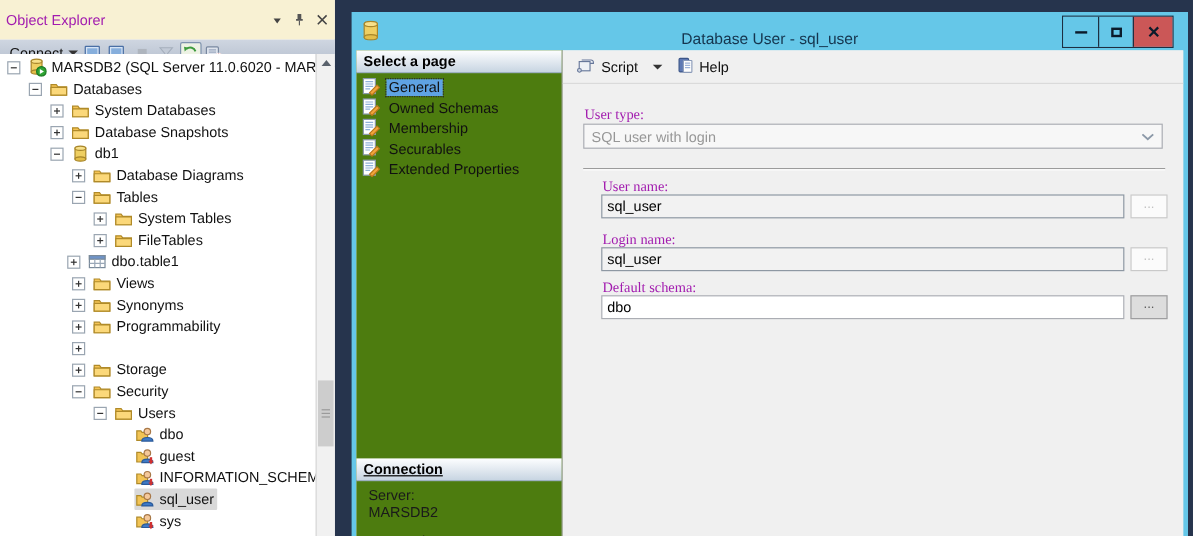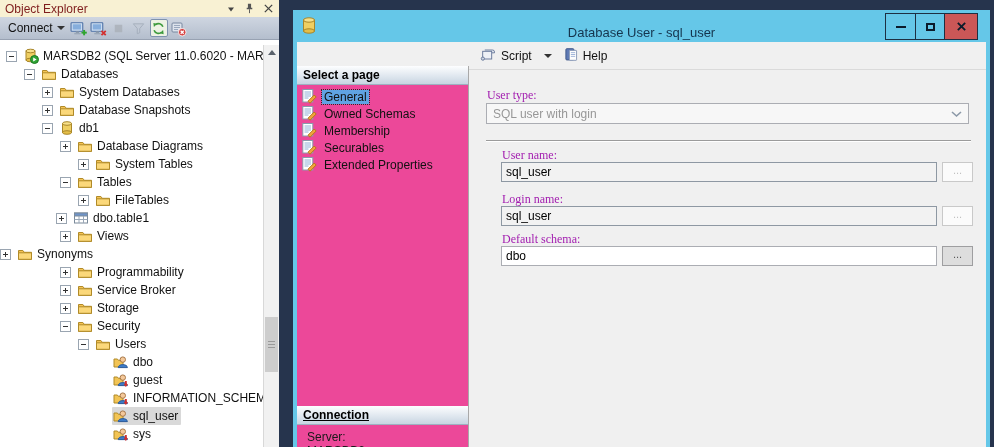--- a/index.html
+++ b/index.html
@@ -1,22 +1,22 @@
 <!DOCTYPE html>
 <html><head>
 <meta charset="utf-8">
 <style>
   html,body{margin:0;padding:0;background:#26344D;}
   *{box-sizing:border-box;}
   .stage{position:relative;width:994px;height:447px;background:#26344D;overflow:hidden;
          font-family:"Liberation Sans",sans-serif;color:#111;}
   
   .oe{position:absolute;left:0;top:0;width:279px;height:447px;background:#fff;}
-  .oe-title{height:17px;background:#F8F1D3;display:flex;align-items:center;
-            padding:0 5px;font-size:12px;color:#7f1d1d;}
+  .oe-title{height:33px;background:#F8F1D3;display:flex;align-items:center;
+            padding:0 5px;font-size:12px;color:#a21caf;}
   .oe-title .t{flex:1;}
   .oe-title .hicons{display:flex;align-items:center;gap:7px;}
   .oe-title .hicons span{display:inline-flex;cursor:pointer;}
   .oe-tools{height:23px;background:linear-gradient(#CFD6E1,#B4BECD);display:flex;
             align-items:center;padding:0 5px;font-size:12px;border-bottom:1px solid #98A2B2;}
   .connect-btn{display:flex;align-items:center;gap:4px;padding:2px 3px;color:#111;cursor:pointer;}
   .tbtn{width:18px;height:18px;display:inline-flex;align-items:center;justify-content:center;margin-left:2px;cursor:pointer;}
   .tbtn.boxed{border:1px solid #7E92AE;background:#EDF2E4;border-radius:2px;}
   .tbtn.disabled{opacity:.75;cursor:default;}
   .oe-tree{position:absolute;left:0;top:45px;right:16px;bottom:0;background:#fff;
@@ -43,21 +43,21 @@
              font-size:13px;color:#15354E;cursor:default;}
   .dlg-appicon{position:absolute;left:9px;top:7px;}
   .winbtns{position:absolute;right:12px;top:3px;display:flex;border:1px solid #1D2F42;}
   .wbtn{width:29px;height:25px;display:flex;align-items:center;justify-content:center;
         background:#65C7E8;border-left:1px solid #1D2F42;cursor:pointer;}
   .wbtn:first-child{border-left:none;}
   .wbtn.close{background:#CB5757;width:33px;}
   .g-min{width:10px;height:2px;background:#0B1B2B;}
   .g-max{width:9px;height:8px;border:2px solid #0B1B2B;}
   .dlg-body{position:absolute;left:4px;right:4px;top:32px;bottom:0;background:#F0F0F0;display:flex;}
-  .side{width:172px;background:#ec4899;border-right:1px solid #A9A9A9;position:relative;flex:0 0 172px;margin-top:24px;}
+  .side{width:172px;background:#4d7c0f;border-right:1px solid #A9A9A9;position:relative;flex:0 0 172px;}
   .side-h{height:19px;background:linear-gradient(#FDFEFF,#C8D5E2);border-bottom:1px solid #9DB0C0;
           font-weight:bold;font-size:12px;padding:2px 6px 0 6px;color:#000;}
   .pages{padding-top:2px;}
   .page-item{height:17px;display:flex;align-items:flex-end;gap:5px;padding-left:4px;font-size:12px;cursor:pointer;}
   .page-item .lbl{padding:0 2px;}
   .page-item .lbl.sel{background:#5FA3E3;outline:1px dotted #2b2b2b;}
   .conn-h{position:absolute;left:0;right:0;top:340px;text-decoration:underline;}
   .conn-rows{position:absolute;left:10px;top:364px;font-size:12px;color:#1a1a1a;line-height:14px;}
   .conn-rows .lbl2{margin-top:10px;}
   .content{flex:1;position:relative;background:#F0F0F0;}
@@ -247,47 +247,47 @@
           <span class="rowinner">
             <span class="ticon">
               <svg width="16" height="16" viewBox="0 0 16 16">
                 <path d="M1.5 4.5h4.4l1.4 1.8h7.2v7H1.5z" fill="#F6C455" stroke="#B08A28"></path>
                 <path d="M1.5 6.8h13v6.5h-13z" fill="#FBD87A" stroke="#B08A28"></path>
               </svg>
             </span>
             <span>Database Diagrams</span>
           </span>
         </div>
+        <div class="trow" style="padding-left: 60px;">
+          <span class="exp">
+            <span class="h"></span>
+          </span>
+          <span class="rowinner">
+            <span class="ticon">
+              <svg width="16" height="16" viewBox="0 0 16 16">
+                <path d="M1.5 4.5h4.4l1.4 1.8h7.2v7H1.5z" fill="#F6C455" stroke="#B08A28"></path>
+                <path d="M1.5 6.8h13v6.5h-13z" fill="#FBD87A" stroke="#B08A28"></path>
+              </svg>
+            </span>
+            <span>Tables</span>
+          </span>
+        </div>
         <div class="trow" style="padding-left: 78px;">
           <span class="exp">
             <span class="h"></span>
             <span class="v"></span>
           </span>
           <span class="rowinner">
             <span class="ticon">
               <svg width="16" height="16" viewBox="0 0 16 16">
                 <path d="M1.5 4.5h4.4l1.4 1.8h7.2v7H1.5z" fill="#F6C455" stroke="#B08A28"></path>
                 <path d="M1.5 6.8h13v6.5h-13z" fill="#FBD87A" stroke="#B08A28"></path>
               </svg>
             </span>
             <span>System Tables</span>
-          </span>
-        </div>
-        <div class="trow" style="padding-left: 60px;">
-          <span class="exp">
-            <span class="h"></span>
-          </span>
-          <span class="rowinner">
-            <span class="ticon">
-              <svg width="16" height="16" viewBox="0 0 16 16">
-                <path d="M1.5 4.5h4.4l1.4 1.8h7.2v7H1.5z" fill="#F6C455" stroke="#B08A28"></path>
-                <path d="M1.5 6.8h13v6.5h-13z" fill="#FBD87A" stroke="#B08A28"></path>
-              </svg>
-            </span>
-            <span>Tables</span>
           </span>
         </div>
         <div class="trow" style="padding-left: 78px;">
           <span class="exp">
             <span class="h"></span>
             <span class="v"></span>
           </span>
           <span class="rowinner">
             <span class="ticon">
               <svg width="16" height="16" viewBox="0 0 16 16">
@@ -322,21 +322,21 @@
           <span class="rowinner">
             <span class="ticon">
               <svg width="16" height="16" viewBox="0 0 16 16">
                 <path d="M1.5 4.5h4.4l1.4 1.8h7.2v7H1.5z" fill="#F6C455" stroke="#B08A28"></path>
                 <path d="M1.5 6.8h13v6.5h-13z" fill="#FBD87A" stroke="#B08A28"></path>
               </svg>
             </span>
             <span>Views</span>
           </span>
         </div>
-        <div class="trow" style="">
+        <div class="trow" style="padding-left: 60px;">
           <span class="exp">
             <span class="h"></span>
             <span class="v"></span>
           </span>
           <span class="rowinner">
             <span class="ticon">
               <svg width="16" height="16" viewBox="0 0 16 16">
                 <path d="M1.5 4.5h4.4l1.4 1.8h7.2v7H1.5z" fill="#F6C455" stroke="#B08A28"></path>
                 <path d="M1.5 6.8h13v6.5h-13z" fill="#FBD87A" stroke="#B08A28"></path>
               </svg>
@@ -356,29 +356,20 @@
                 <path d="M1.5 6.8h13v6.5h-13z" fill="#FBD87A" stroke="#B08A28"></path>
               </svg>
             </span>
             <span>Programmability</span>
           </span>
         </div>
         <div class="trow" style="padding-left: 60px;">
           <span class="exp">
             <span class="h"></span>
             <span class="v"></span>
-          </span>
-          <span class="rowinner">
-            <span class="ticon">
-              <svg width="16" height="16" viewBox="0 0 16 16">
-                <path d="M1.5 4.5h4.4l1.4 1.8h7.2v7H1.5z" fill="#F6C455" stroke="#B08A28"></path>
-                <path d="M1.5 6.8h13v6.5h-13z" fill="#FBD87A" stroke="#B08A28"></path>
-              </svg>
-            </span>
-            <span>Service Broker</span>
           </span>
         </div>
         <div class="trow" style="padding-left: 60px;">
           <span class="exp">
             <span class="h"></span>
             <span class="v"></span>
           </span>
           <span class="rowinner">
             <span class="ticon">
               <svg width="16" height="16" viewBox="0 0 16 16">

